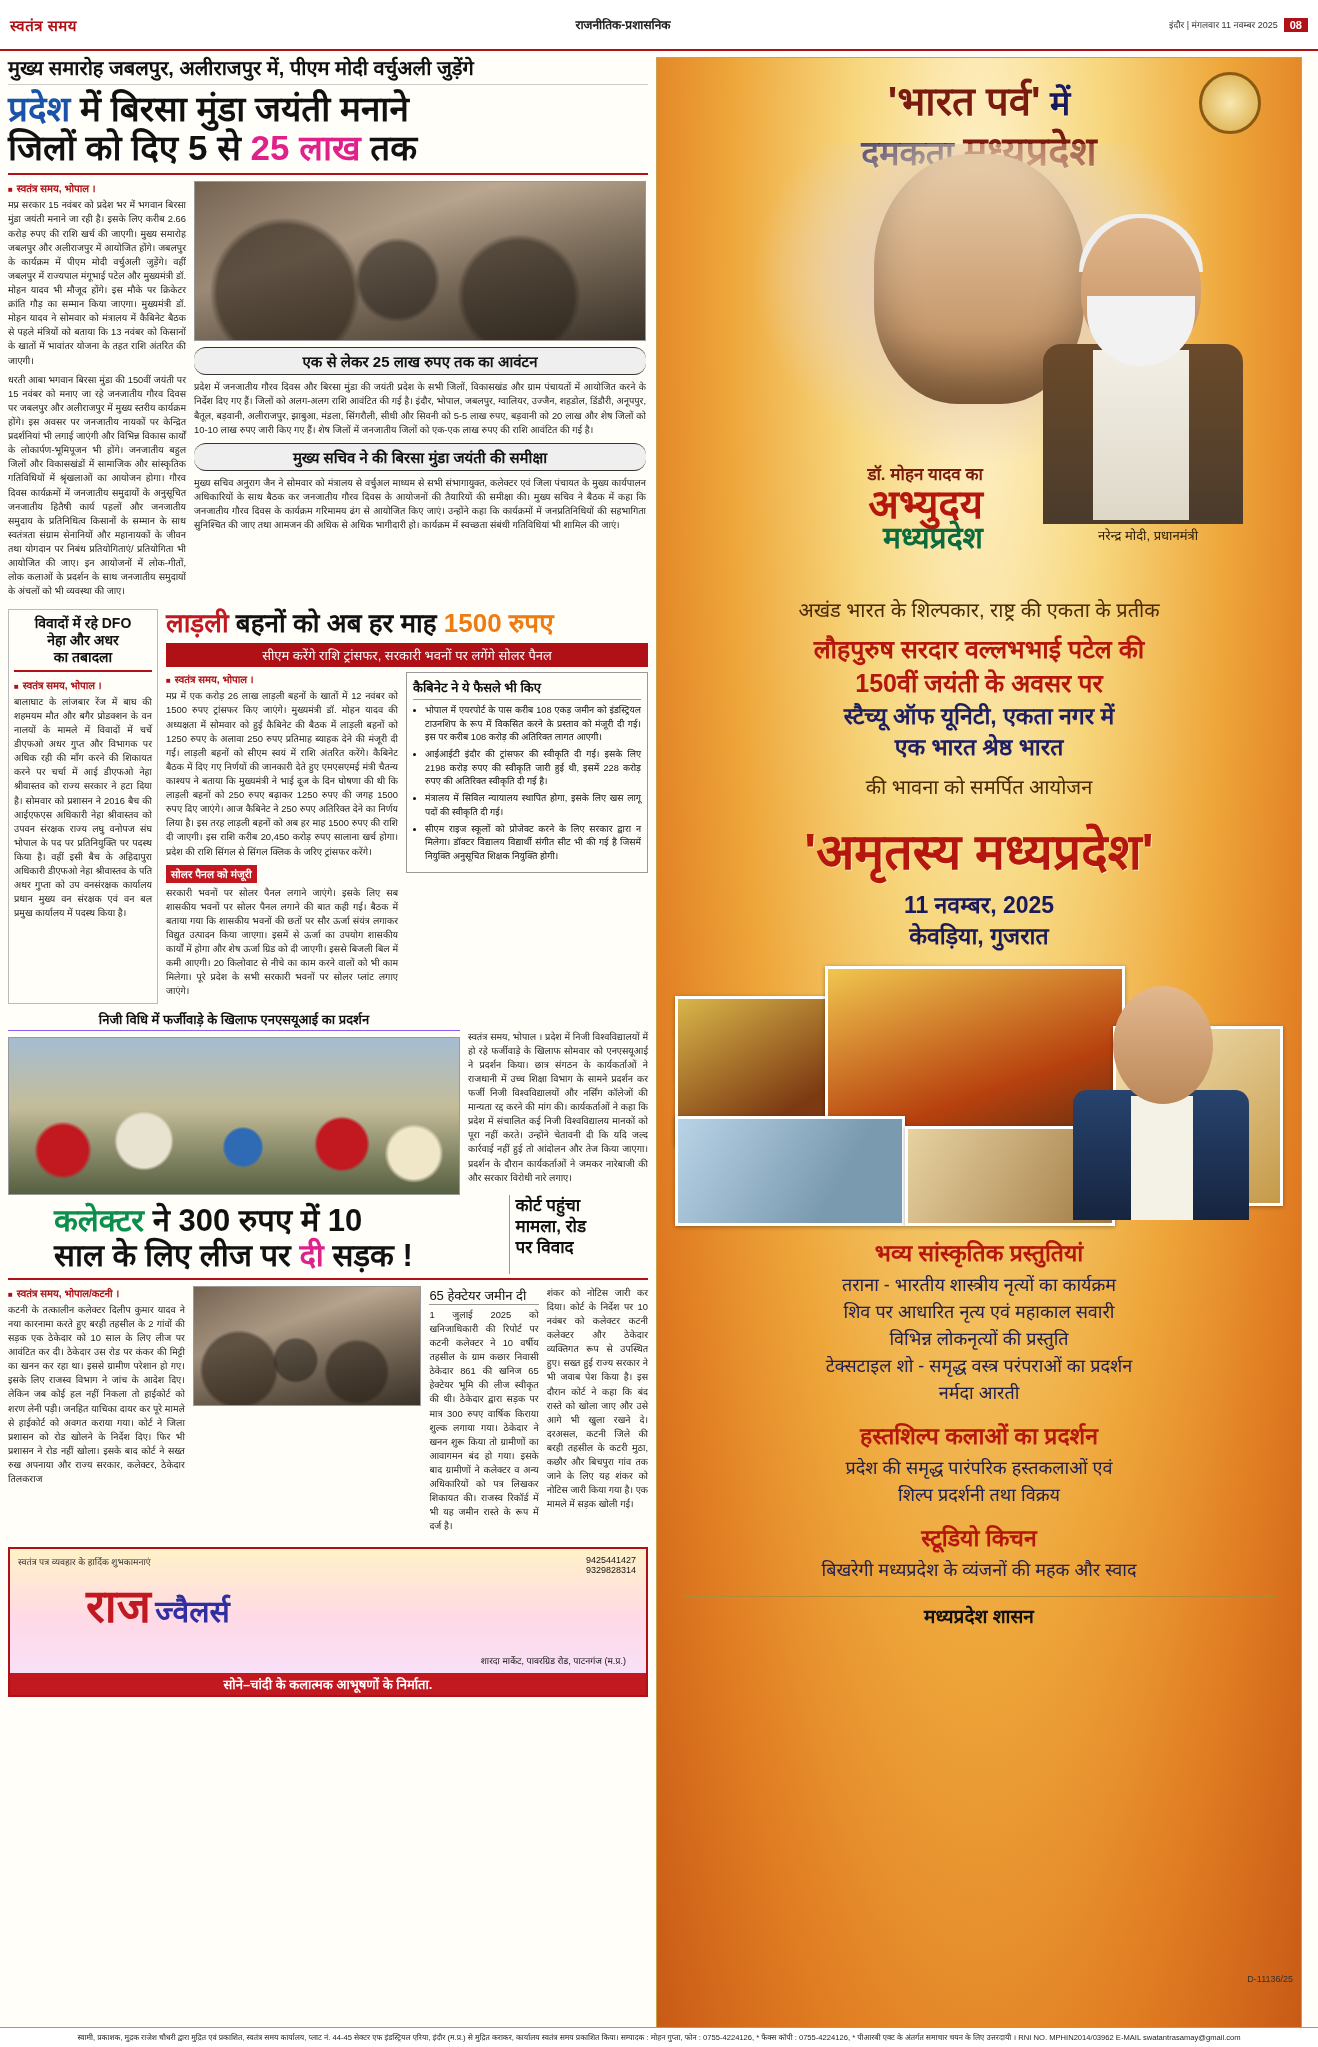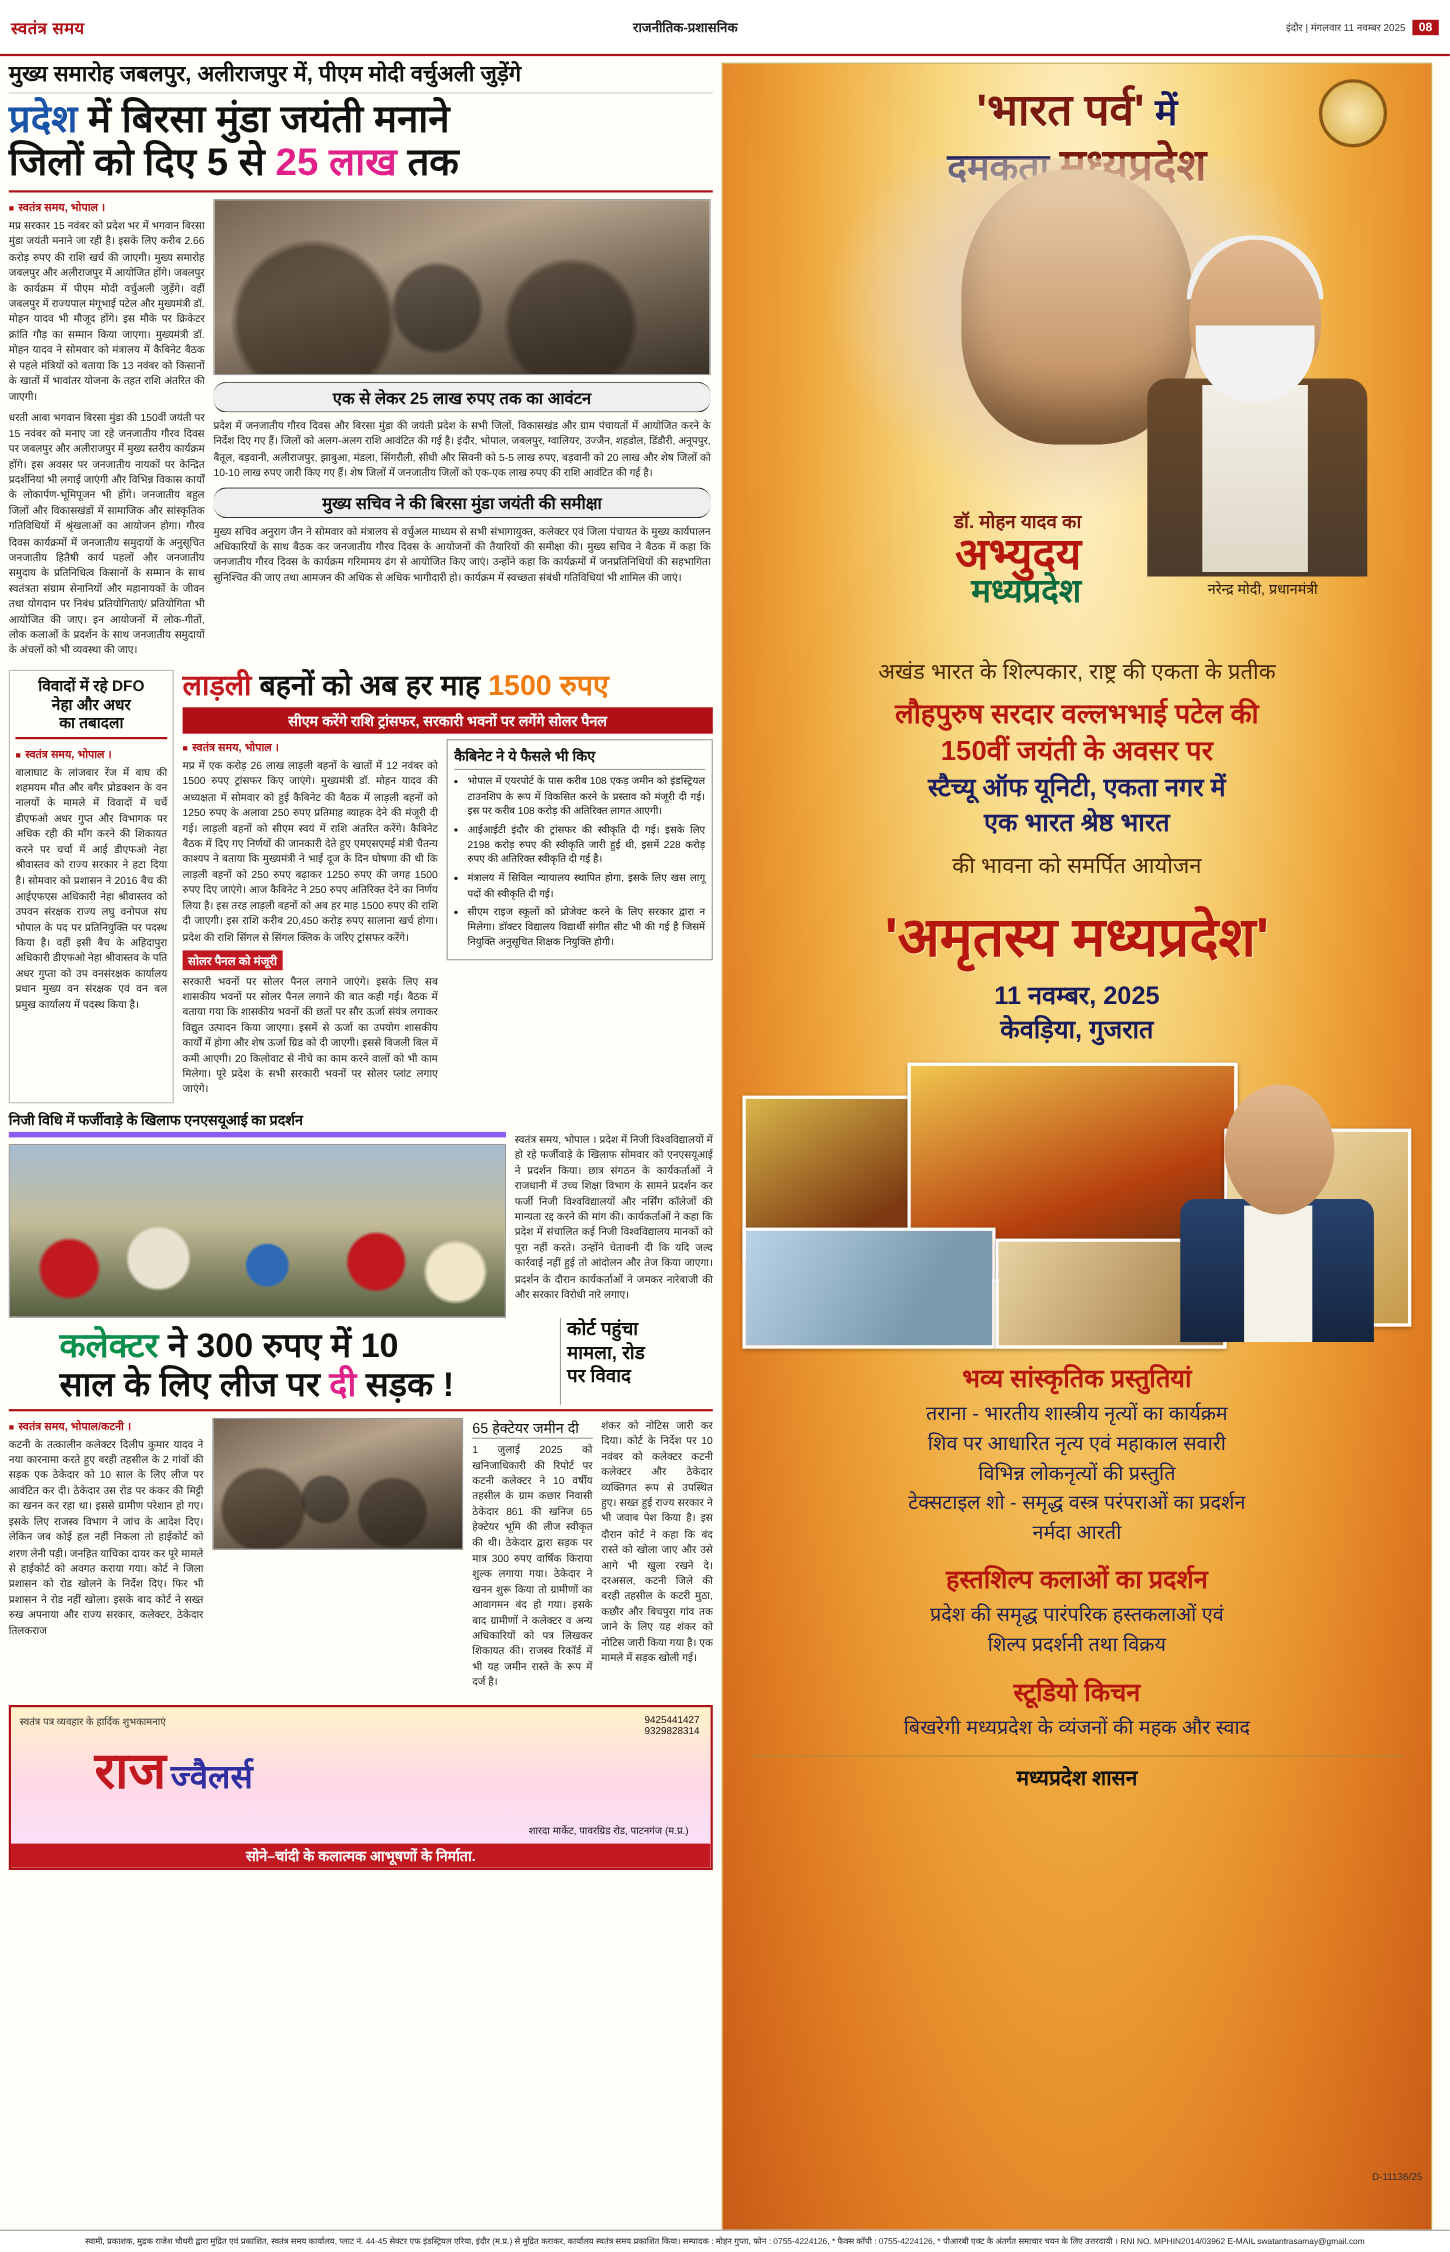--- a/index.html
+++ b/index.html
@@ -73,21 +73,21 @@
   }
 
   
   .mid-row { display:flex; gap:8px; margin-top:6px; }
   .dfo-box { width:150px; border:1px solid #bbb; padding:5px; }
   .dfo-head { font-size:14px; font-weight:bold; line-height:1.2; text-align:center; color:#111; }
   .laadli-head { font-size:26px; font-weight:bold; line-height:1.15; }
   .laadli-head .red { color:#c2181f; }
   .laadli-head .orange { color:#ef7c10; }
   .laadli-sub {
-    background:#b01116; color:#fff; font-size:13px; font-weight:bold;
+    background:#b01116; color:#fff; font-size:13px; font-weight:normal;
     padding:3px 6px; text-align:center; margin:4px 0 5px;
   }
   .cab-box { border:1px solid #999; padding:5px 6px; }
   .cab-title { font-size:13px; font-weight:bold; border-bottom:1px solid #999; padding-bottom:3px; margin-bottom:4px;}
   ul.bul { margin:0; padding-left:12px; }
   ul.bul li { font-size:9.2px; line-height:1.45; text-align:justify; margin-bottom:4px; }
   .tag-red {
     background:#c2181f; color:#fff; font-size:10.5px; font-weight:bold;
     padding:2px 5px; display:inline-block; margin-bottom:3px;
   }
@@ -297,21 +297,21 @@
                   <li>सीएम राइज स्कूलों को प्रोजेक्ट करने के लिए सरकार द्वारा न मिलेगा। डॉक्टर विद्यालय विद्यार्थी संगीत सीट भी की गई है जिसमें नियुक्ति अनुसूचित शिक्षक नियुक्ति होगी।</li>
                 </ul>
               </div>
             </div>
           </div>
         </div>
       </div>
 
       <div style="display:flex; gap:8px; margin-top:6px;">
         <div style="width:452px;">
-          <div style="font-size:13px; font-weight:bold; text-align:left; border-bottom:5px solid #8b5cf6; padding-bottom:2px;font-family:Liberation Serif, serif;">निजी विधि में फर्जीवाड़े के खिलाफ एनएसयूआई का प्रदर्शन</div>
+          <div style="font-size:13px; font-weight:bold; text-align:center; border-bottom:1px solid #8b5cf6; padding-bottom:2px;">निजी विधि में फर्जीवाड़े के खिलाफ एनएसयूआई का प्रदर्शन</div>
           <div class="protest"></div>
         </div>
         <div style="width:180px;">
           <p class="txt" style="margin-top:20px;">स्वतंत्र समय, भोपाल । प्रदेश में निजी विश्वविद्यालयों में हो रहे फर्जीवाड़े के खिलाफ सोमवार को एनएसयूआई ने प्रदर्शन किया। छात्र संगठन के कार्यकर्ताओं ने राजधानी में उच्च शिक्षा विभाग के सामने प्रदर्शन कर फर्जी निजी विश्वविद्यालयों और नर्सिंग कॉलेजों की मान्यता रद्द करने की मांग की। कार्यकर्ताओं ने कहा कि प्रदेश में संचालित कई निजी विश्वविद्यालय मानकों को पूरा नहीं करते। उन्होंने चेतावनी दी कि यदि जल्द कार्रवाई नहीं हुई तो आंदोलन और तेज किया जाएगा। प्रदर्शन के दौरान कार्यकर्ताओं ने जमकर नारेबाजी की और सरकार विरोधी नारे लगाए।</p>
         </div>
       </div>
 
       <div style="display:flex; gap:8px;margin-left:46px;">
         <div style="width:482px;">
           <div class="collector-head">

